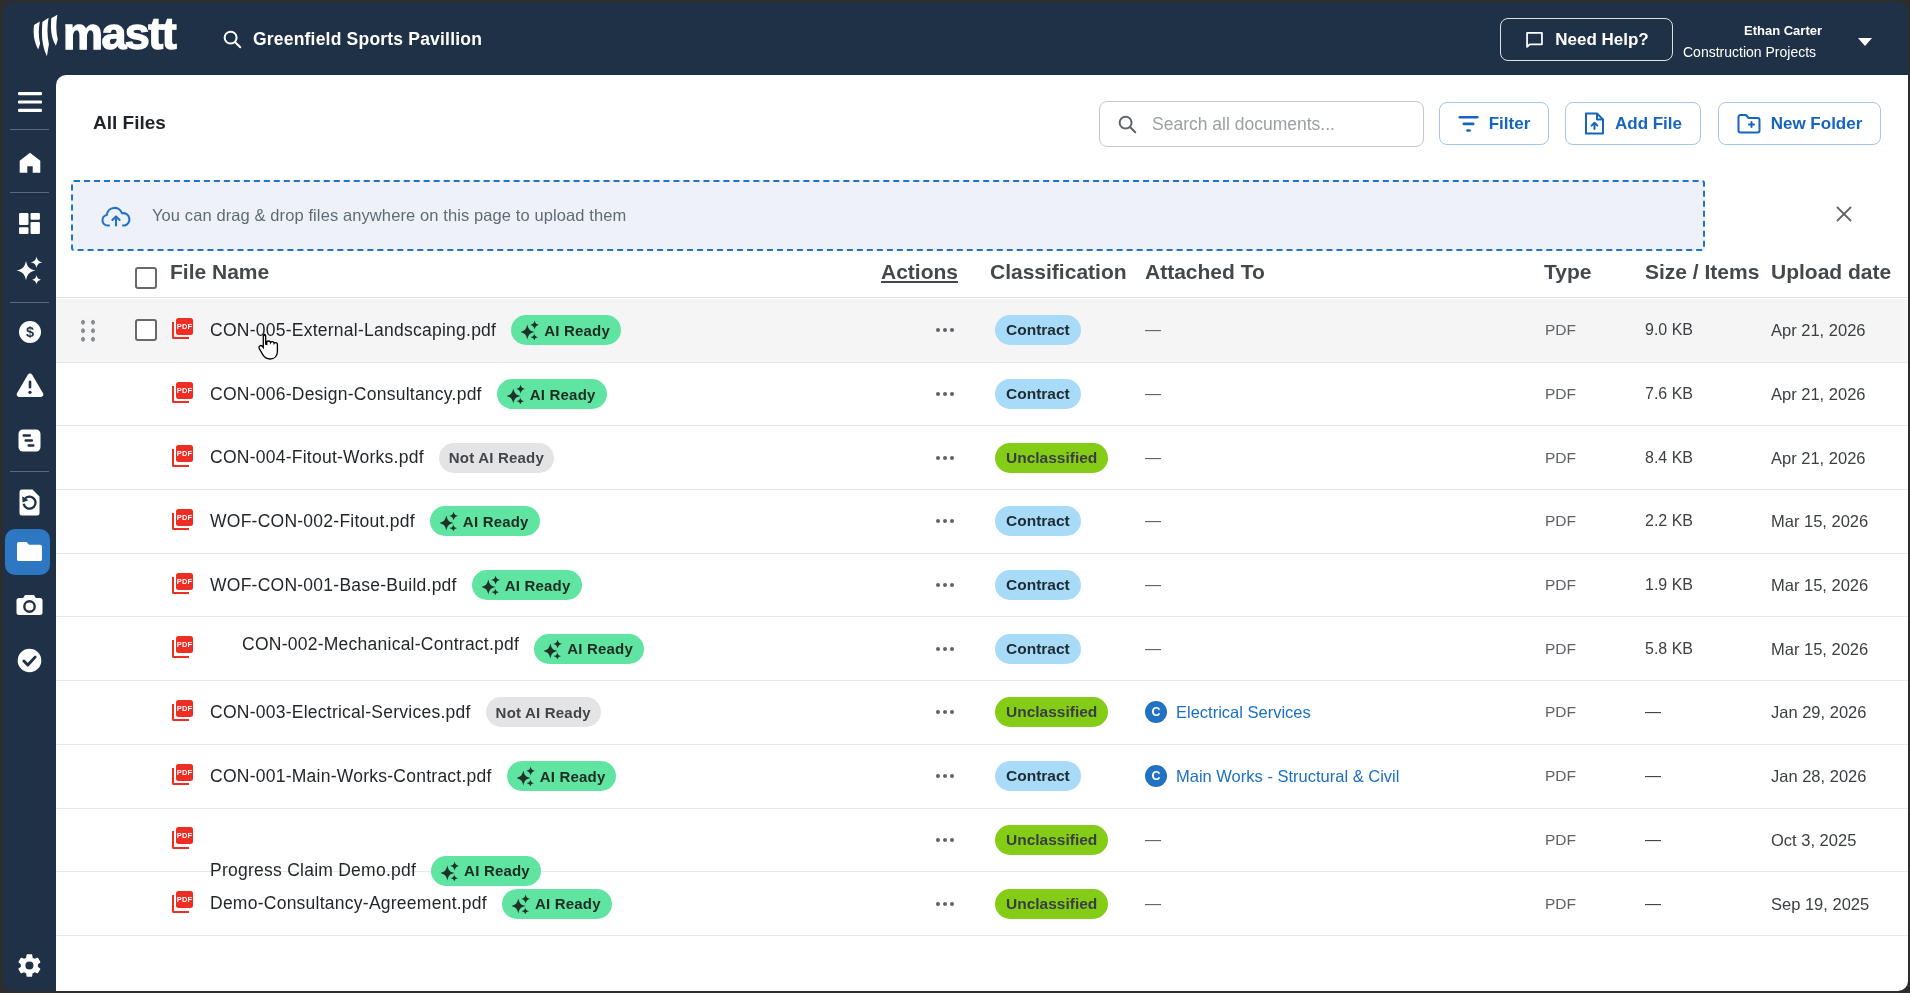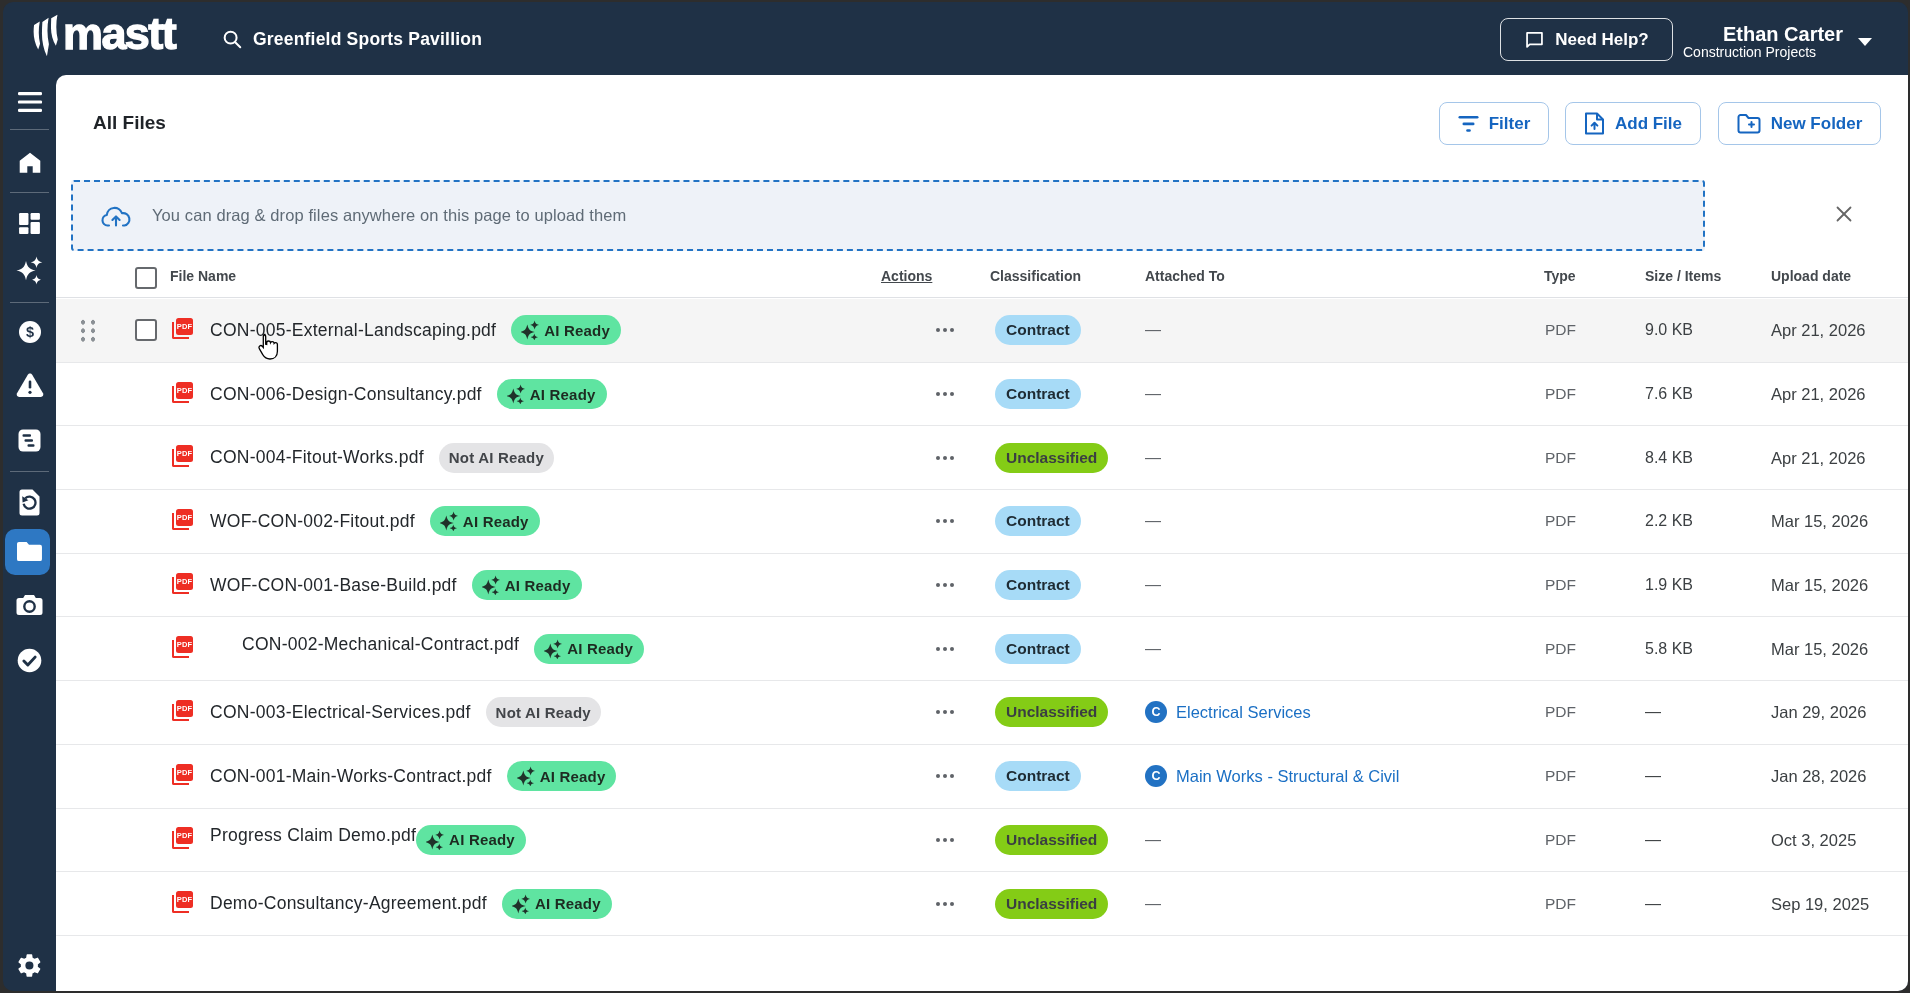--- a/index.html
+++ b/index.html
@@ -5,21 +5,21 @@
 * { margin:0; padding:0; box-sizing:border-box; }
 html,body { width:1910px; height:993px; overflow:hidden; background:#2d2d2d; font-family:"Liberation Sans", sans-serif; }
 .app { position:absolute; left:3px; top:2px; width:1904.5px; height:989px; background:#1f3146; border-radius:10px; overflow:hidden; }
 
 .topbar { position:absolute; left:0; top:0; width:100%; height:73px; }
 .logo { position:absolute; left:30px; top:12px; }
 .logotext { position:absolute; left:60px; top:6px; color:#fff; font-size:45px; font-weight:700; letter-spacing:-1.6px; -webkit-text-stroke:1.3px #fff; }
 .proj { position:absolute; left:218px; top:26px; color:#fff; display:flex; align-items:center; gap:10px; }
 .proj .ptxt { font-size:17.5px; font-weight:700; letter-spacing:0.2px; }
 .helpbtn { position:absolute; left:1497px; top:16px; width:173px; height:43px; border:1px solid rgba(255,255,255,0.85); border-radius:8px; color:#fff; display:flex; align-items:center; justify-content:center; gap:10px; font-size:17px; font-weight:700; }
-.uname { position:absolute; left:1680px; width:200px; top:21px; text-align:center; color:#fff; font-size:20px; font-weight:700; }
+.uname { position:absolute; left:1680px; width:200px; top:21px; text-align:center; color:#fff; font-size:13px; font-weight:700; }
 .urole { position:absolute; left:1680px; width:200px; top:42px; color:#fff; font-size:14px; font-weight:400; }
 .caret { position:absolute; left:1855px; top:36px; width:0; height:0; border-left:7px solid transparent; border-right:7px solid transparent; border-top:8px solid #fff; }
 
 .sidebar { position:absolute; left:0; top:0; width:53px; height:100%; }
 .snav { position:absolute; left:0; width:53px; display:flex; justify-content:center; }
 .sdiv { position:absolute; left:7px; width:39px; height:1px; background:rgba(255,255,255,0.28); }
 .activebox { position:absolute; left:2px; top:527px; width:45px; height:46px; background:#2e78c3; border-radius:10px; }
 
 .main { position:absolute; left:53px; top:73px; width:1851.5px; height:916px; background:#fff; border-top-left-radius:10px; }
 .h1 { position:absolute; left:37px; top:37px; font-size:19px; font-weight:700; color:#1f2328; }
@@ -29,21 +29,21 @@
 #btnFilter { left:1383px; width:110px; }
 #btnAdd { left:1509px; width:136px; }
 #btnNew { left:1662px; width:163px; }
 
 .dz { position:absolute; left:15px; top:105px; width:1634px; height:71px; background:#eef2f8; border:2px dashed #2273c4; border-radius:3px; }
 .dz .cloud { position:absolute; left:28px; top:22px; }
 .dz .dtxt { position:absolute; left:79px; top:24px; font-size:16.5px; color:#5f6b76; letter-spacing:0.1px; }
 .dz .x { position:absolute; left:1763px; top:18px; font-size:24px; color:#666; font-weight:400; }
 
 .thead { position:absolute; left:0; top:180px; width:100%; height:43px; border-bottom:1px solid #dfe1e5; }
-.th { position:absolute; bottom:13px; font-size:14px; font-weight:700; color:#43484d; }
+.th { position:absolute; bottom:13px; font-size:21px; font-weight:700; color:#43484d; }
 .rows { position:absolute; left:0; top:224px; width:100%; }
 .row { position:relative; width:100%; height:63.7px; border-bottom:1px solid #e7e8ea; }
 .row.hov { background:#f5f5f5; }
 .cell { position:absolute; top:50%; transform:translateY(-50%); }
 .cb { width:22px; height:22px; border:2px solid #66696d; border-radius:3px; background:#fff; }
 .fname { letter-spacing:0.25px; font-size:17.5px; color:#23272b; white-space:nowrap; }
 .badge { height:30px; border-radius:16px; display:inline-flex; align-items:center; font-size:15px; letter-spacing:0.2px; font-weight:700; white-space:nowrap; }
 .bg-ai { background:#5fe4a1; color:#1d2b21; padding:0 11px 0 10px; gap:5px; }
 .bg-nai { background:#e4e4e6; color:#424549; padding:0 10px; }
 .dots3 { width:4px; height:4px; border-radius:50%; background:#5f6368; box-shadow:-7px 0 0 #5f6368, 7px 0 0 #5f6368; }
@@ -176,20 +176,27 @@
       </div>
     <div class="snav" style="top:950px;">
         <svg width="27" height="27" viewBox="0 0 24 24" fill="#fff">
           <path d="M19.4 13 a7.5 7.5 0 0 0 0.1 -1 a7.5 7.5 0 0 0 -0.1 -1 l2.1 -1.65 a0.5 0.5 0 0 0 0.12 -0.64 l-2 -3.46 a0.5 0.5 0 0 0 -0.61 -0.22 l-2.49 1 a7.7 7.7 0 0 0 -1.73 -1 l-0.38 -2.65 A0.49 0.49 0 0 0 13.92 2 h-4 a0.49 0.49 0 0 0 -0.49 0.42 l-0.38 2.65 a7.7 7.7 0 0 0 -1.73 1 l-2.49 -1 a0.5 0.5 0 0 0 -0.61 0.22 l-2 3.46 a0.5 0.5 0 0 0 0.12 0.64 L4.4 11 a7.5 7.5 0 0 0 -0.1 1 a7.5 7.5 0 0 0 0.1 1 l-2.11 1.65 a0.5 0.5 0 0 0 -0.12 0.64 l2 3.46 a0.5 0.5 0 0 0 0.61 0.22 l2.49 -1 a7.7 7.7 0 0 0 1.73 1 l0.38 2.65 a0.49 0.49 0 0 0 0.49 0.42 h4 a0.49 0.49 0 0 0 0.49 -0.42 l0.38 -2.65 a7.7 7.7 0 0 0 1.73 -1 l2.49 1 a0.5 0.5 0 0 0 0.61 -0.22 l2 -3.46 a0.5 0.5 0 0 0 -0.12 -0.64 Z M11.92 15.6 a3.6 3.6 0 1 1 3.6 -3.6 a3.6 3.6 0 0 1 -3.6 3.6 Z"></path>
         </svg>
       </div>
   </div>
 
   <div class="main">
     <div class="h1">All Files</div>
+    <div class="search">
+      <svg width="22" height="22" viewBox="0 0 24 24" fill="none" stroke="#5f6368" stroke-width="2.2">
+          <circle cx="10.5" cy="10.5" r="6.5"></circle>
+          <line x1="15.5" y1="15.5" x2="21" y2="21" stroke-linecap="round"></line>
+        </svg>
+      <span class="ph">Search all documents...</span>
+    </div>
     <div class="btn" id="btnFilter">
       <svg width="21" height="18" viewBox="0 0 21 18">
           <rect x="0.5" y="1" width="20" height="2.6" rx="1.3" fill="#1565c0"></rect>
           <rect x="4.5" y="7.6" width="12" height="2.6" rx="1.3" fill="#1565c0"></rect>
           <rect x="8.2" y="14.2" width="4.6" height="2.6" rx="1.3" fill="#1565c0"></rect>
         </svg>
       <span>Filter</span>
     </div>
     <div class="btn" id="btnAdd">
       <svg width="21" height="23" viewBox="0 0 21 23" fill="none" stroke="#1565c0" stroke-width="2">
@@ -407,21 +414,21 @@
           <div class="cell sz" style="left:1589px;">—</div>
           <div class="cell dt" style="left:1715px;">Jan 28, 2026</div>
         </div>
         <div class="row">
           <div class="cell" style="left:114px;">
             <div class="pdficon">
               <div class="back"></div>
               <div class="front">PDF</div>
             </div>
           </div>
-          <div class="cell" style="left:154px; display:flex; align-items:flex-start; ">
+          <div class="cell" style="left:154px; display:flex; align-items:center; gap:15px;margin-top:31px;">
             <span class="fname">Progress Claim Demo.pdf</span>
             <span class="badge bg-ai"><svg width="18" height="20" viewBox="0 0 18 20" fill="#20312a">
                 <path d="M6.3 4.6 C7.0 7.4 7.6 8.7 8.6 9.7 C9.6 10.7 10.9 11.3 13.7 12.0 C10.9 12.7 9.6 13.3 8.6 14.3 C7.6 15.3 7.0 16.6 6.3 19.4 C5.6 16.6 5.0 15.3 4.0 14.3 C3.0 13.3 1.7 12.7 -1.1 12.0 C1.7 11.3 3.0 10.7 4.0 9.7 C5.0 8.7 5.6 7.4 6.3 4.6 Z"></path>
                 <path d="M13.6 0.6 C14.0 2.2 14.4 3.0 15.0 3.6 C15.6 4.2 16.4 4.6 18.0 5.0 C16.4 5.4 15.6 5.8 15.0 6.4 C14.4 7.0 14.0 7.8 13.6 9.4 C13.2 7.8 12.8 7.0 12.2 6.4 C11.6 5.8 10.8 5.4 9.2 5.0 C10.8 4.6 11.6 4.2 12.2 3.6 C12.8 3.0 13.2 2.2 13.6 0.6 Z"></path>
                 <path d="M13.3 13.6 C13.6 14.9 13.9 15.6 14.4 16.1 C14.9 16.6 15.6 16.9 16.9 17.2 C15.6 17.5 14.9 17.8 14.4 18.3 C13.9 18.8 13.6 19.5 13.3 20.8 C13.0 19.5 12.7 18.8 12.2 18.3 C11.7 17.8 11.0 17.5 9.7 17.2 C11.0 16.9 11.7 16.6 12.2 16.1 C12.7 15.6 13.0 14.9 13.3 13.6 Z"></path>
               </svg>AI Ready</span>
           </div>
           <div class="cell dots3" style="left:887px;"></div>
           <div class="cell" style="left:939px;"><span class="pill unclass">Unclassified</span></div>
           <div class="cell dash" style="left:1089px;">—</div>

